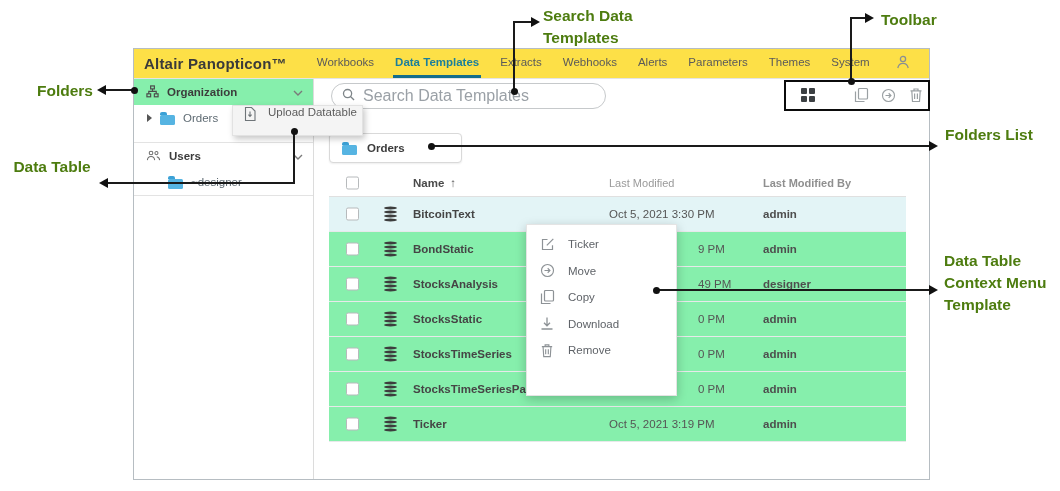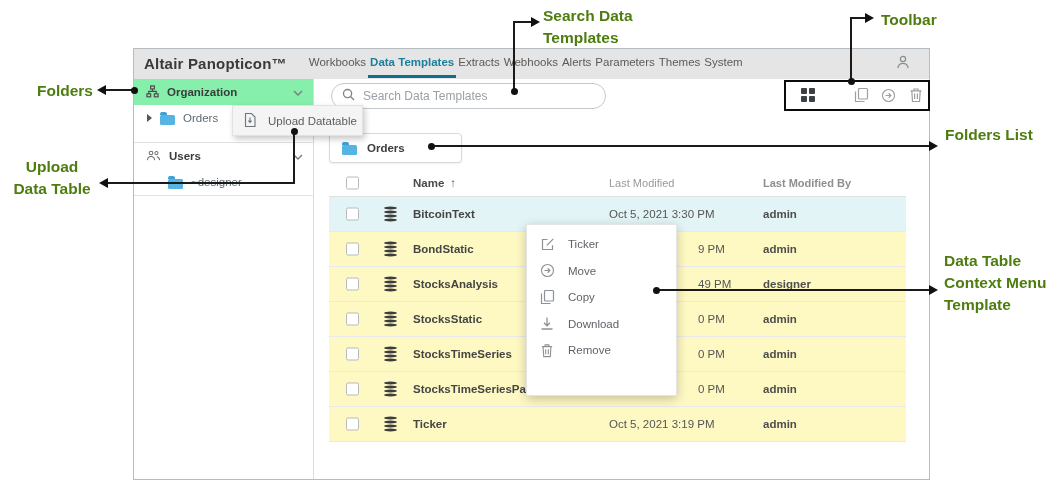--- a/index.html
+++ b/index.html
@@ -5,24 +5,24 @@
   * { box-sizing: border-box; margin: 0; padding: 0; }
   body { font-family: "Liberation Sans", sans-serif; background: #fff; }
   .canvas { position: relative; width: 1060px; height: 491px; background: #fff; overflow: hidden; }
 
   
   .app-window { position: absolute; left: 133px; top: 48px; width: 797px; height: 432px;
                 background: #fff; border: 1px solid #b6bdc2; z-index: 1; }
 
   
   .topnav { position: absolute; left: 0; top: 0; right: 0; height: 30px; display: flex;
-            align-items: stretch; border-bottom: 1px solid #e4e4e4; background: #e5e5e5; }
+            align-items: stretch; border-bottom: 1px solid #e4e4e4; background: #fde047; }
   .logo { font-size: 15px; font-weight: bold; color: #3a3a3a; line-height: 29px;
           padding-left: 10px; letter-spacing: .2px; white-space: nowrap; }
-  .nav-tabs { display: flex; margin-left: 20px; }
+  .nav-tabs { display: flex; gap: 17px; margin-left: 28px; }
   .tab { font-size: 11.5px; color: #5a5a5a; line-height: 27px; padding: 0 2px;
          border-bottom: 3px solid transparent; white-space: nowrap; cursor: default; }
   .tab.active { color: #1b7f9c; border-bottom-color: #136d8c; font-weight: bold; }
   .nav-right { margin-left: auto; display: flex; align-items: center; padding-right: 18px; }
 
   
   .sidebar { position: absolute; left: 0; top: 30px; bottom: 0; width: 180px;
              border-right: 1px solid #dcdcdc; background: #fff; }
   .side-row { height: 26px; display: flex; align-items: center; gap: 8px; font-size: 11.5px; }
   .org-header { background: #86efac; padding: 0 10px 0 12px; }
@@ -37,55 +37,55 @@
                  border-left: 5px solid #555; }
   .folder { width: 15px; height: 10px; background: #56b4e2; border-radius: 1.5px; position: relative; margin-top: 3px; flex: 0 0 auto; }
   .folder::before { content: ""; position: absolute; top: -3px; left: 0; width: 7px; height: 3px;
                     background: #3ba1d6; border-radius: 2px 2px 0 0; }
 
   
   .main { position: absolute; left: 180px; top: 30px; right: 0; bottom: 0; }
   .searchbox { position: absolute; left: 17px; top: 4px; width: 275px; height: 26px;
                border: 1px solid #c6c9cb; border-radius: 13px; display: flex; align-items: center;
                gap: 8px; padding: 0 10px; background: #fff; }
-  .searchbox input { border: none; outline: none; font-size: 12px; color: #444; width: 100%;
+  .searchbox input { border: none; outline: none; font-size: 16px; color: #444; width: 100%;
                      font-family: "Liberation Sans", sans-serif; background: transparent; }
   .searchbox input::placeholder { color: #9aa0a6; }
   .tool-icon { position: absolute; top: 9px; }
 
   .folder-chip { position: absolute; left: 15px; top: 54px; width: 133px; height: 30px;
                  border: 1px solid #d9d9d9; border-radius: 4px; background: #fff;
                  box-shadow: 0 1px 2px rgba(0,0,0,.07); display: flex; align-items: center;
                  gap: 10px; padding-left: 12px; font-size: 11.5px; font-weight: bold; color: #3c3c3c; }
 
   
   .table { position: absolute; left: 15px; top: 90px; width: 577px; }
   .thead { position: relative; height: 28px; border-bottom: 1px solid #e0e0e0; }
-  .trow { position: relative; height: 35px; border-bottom: 1px solid #e7e9ea; background: #fef9c3; }
+  .trow { position: relative; height: 35px; border-bottom: 1px solid #e7e9ea; background: #86efac; }
   .trow.hl { background: #e3f4f6; }
   .col-cb { position: absolute; left: 17px; top: 50%; transform: translateY(-50%); }
   .cbx { display: block; width: 13px; height: 13px; border: 1.5px solid #b7babc; border-radius: 2px; background: #fff; }
   .col-db { position: absolute; left: 55px; top: 50%; transform: translateY(-50%); }
   .col-name { position: absolute; left: 84px; top: 50%; transform: translateY(-50%);
               font-size: 11.5px; font-weight: bold; color: #454545; white-space: nowrap; }
   .col-mod { position: absolute; left: 280px; top: 50%; transform: translateY(-50%);
              font-size: 11.5px; color: #555; white-space: nowrap; }
   .col-mod.frag { padding-left: 89px; }
   .col-by { position: absolute; left: 434px; top: 50%; transform: translateY(-50%);
             font-size: 11.5px; font-weight: bold; color: #4e4e4e; white-space: nowrap; }
   .th { font-size: 11px; color: #9a9a9a; font-weight: normal; }
   .th-name { font-size: 11.5px; color: #4a4a4a; font-weight: bold; }
   .sort-arrow { color: #555; font-weight: normal; margin-left: 6px; }
   .db-icon { display: flex; flex-direction: column; gap: 1px; width: 13px; }
   .db-icon span { height: 3px; border-radius: 50%; background: #3d3d3d; }
 
   
   .upload-popup { position: absolute; left: 232px; top: 105px; width: 131px; height: 31px; z-index: 6;
                   background: #f4f4f4; border: 1px solid #e2e2e2; box-shadow: 2px 3px 6px rgba(0,0,0,.22);
-                  display: flex; align-items: center; gap: 11px; padding-left: 10px;
+                  display: flex; gap: 11px; padding-left: 10px;
                   font-size: 11.5px; color: #5c5c5c; }
 
   
   .ctx-menu { position: absolute; left: 526px; top: 224px; width: 151px; height: 172px; z-index: 6;
               background: #fff; border: 1px solid #e4e4e4; box-shadow: 0 3px 10px rgba(0,0,0,.22);
               padding-top: 6px; }
   .ctx-item { height: 26.5px; display: flex; align-items: center; gap: 13px; padding-left: 12px;
               font-size: 11.5px; color: #5f6368; cursor: default; }
   .ctx-item .ico { width: 16px; display: flex; justify-content: center; color: #8d9296; }
 
@@ -411,21 +411,20 @@
   <div class="dot" style="left:131px;top:87px"></div>
   <div class="ln" style="left:105px;top:89px;width:28px;height:2px"></div>
   <div class="arr-l" style="left:97px;top:85px"></div>
   <div class="anno anno-label" style="left:37px;top:80px">Folders</div>
 
   <div class="dot" style="left:291px;top:128px"></div>
   <div class="ln" style="left:293px;top:131px;width:2px;height:53px"></div>
   <div class="ln" style="left:107px;top:182px;width:188px;height:2px"></div>
   <div class="arr-l" style="left:99px;top:178px"></div>
   <div class="anno anno-label" style="left:2px;top:156px;width:100px;text-align:center">
-    <div>Upload</div>
       <div>Data Table</div>
   </div>
 
   <div class="dot" style="left:428px;top:143px"></div>
   <div class="ln" style="left:431px;top:145px;width:500px;height:2px"></div>
   <div class="arr-r" style="left:929px;top:141px"></div>
   <div class="anno anno-label" style="left:945px;top:124px">Folders List</div>
 
   <div class="dot" style="left:653px;top:287px"></div>
   <div class="ln" style="left:657px;top:289px;width:274px;height:2px"></div>

